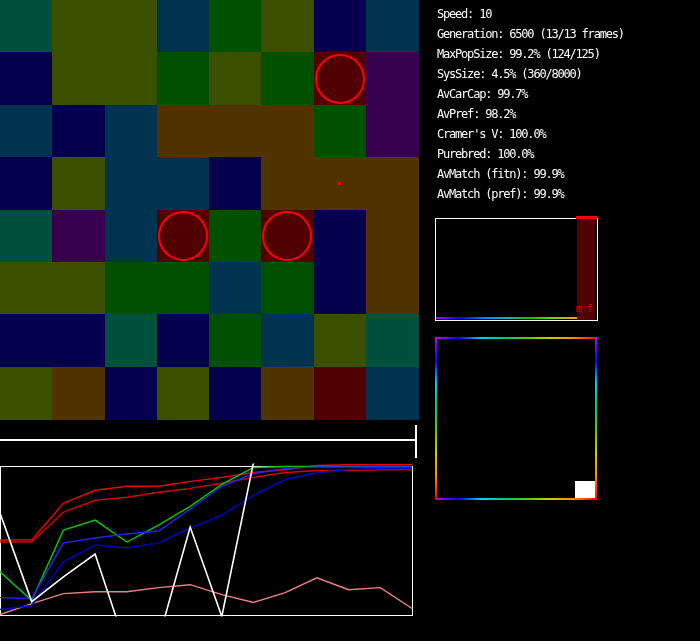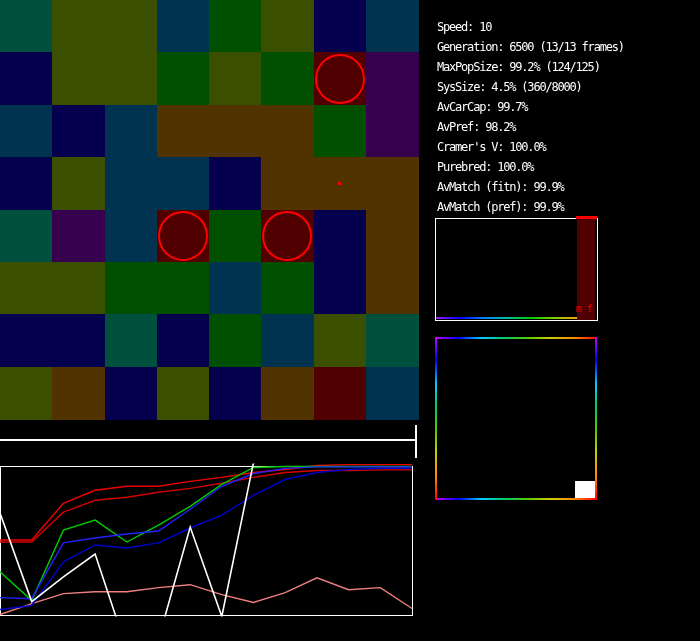--- a/index.html
+++ b/index.html
@@ -11,21 +11,21 @@
   .cell{position:absolute;}
   .sel-circle{position:absolute;border:2px solid #ff0000;border-radius:50%;
               width:46px;height:46px;background:transparent;}
   .agent-dot{position:absolute;width:3px;height:3px;background:#ff0000;}
 
   
   #frame-track{position:absolute;left:0;top:439px;width:417px;height:2px;background:#fff;}
   #frame-tick{position:absolute;top:425px;width:2px;height:33px;background:#fff;}
 
   
-  #stats-panel{position:absolute;left:437px;top:17px;color:#fff;font-size:12px;
+  #stats-panel{position:absolute;left:437px;top:4px;color:#fff;font-size:12px;
                letter-spacing:-1.2px;white-space:pre;}
   .stat-line{height:20px;line-height:20px;}
 
   
   #history-chart{position:absolute;left:0;top:455px;}
 
   
   #histogram-box{position:absolute;left:435px;top:218px;width:163px;height:103px;
                  border:1px solid #fff;box-sizing:border-box;}
   #histogram-bar{position:absolute;left:141px;top:0;bottom:0;width:18px;}

